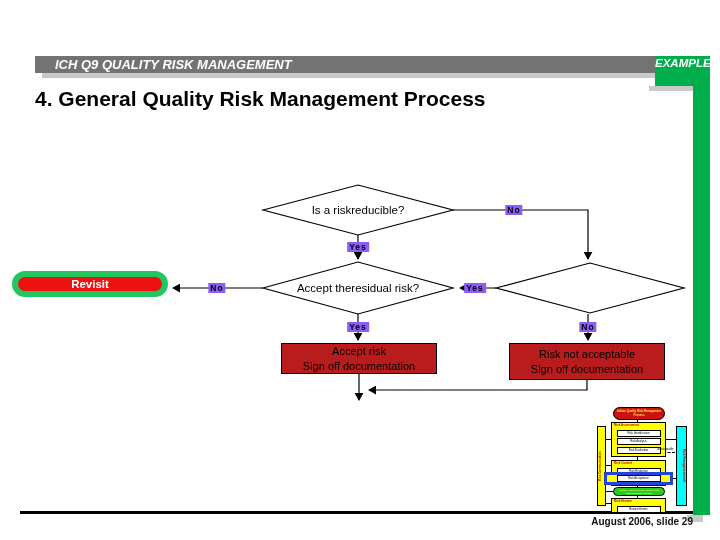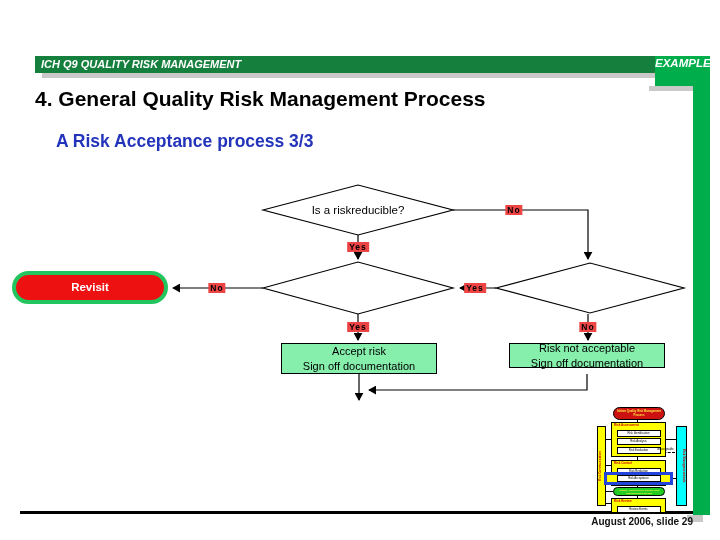--- a/index.html
+++ b/index.html
@@ -2,35 +2,35 @@
 <html><head>
 <meta charset="utf-8">
 <style>
   * { margin:0; padding:0; box-sizing:border-box; }
   html,body { width:720px; height:540px; background:#fff; font-family:"Liberation Sans", sans-serif; }
   .slide { position:relative; width:720px; height:540px; background:#fff; overflow:hidden; }
 
   
   .content-title { position:absolute; left:32px; top:14px; font-size:24px; font-weight:bold; font-style:italic; color:#2334bb; }
   .bar-shadow { position:absolute; left:42px; top:73px; width:613px; height:5px; background:#c9c9c9; }
-  .gray-bar { position:absolute; left:35px; top:56px; width:620px; height:17px; background:#15803d; color:#fff; font-size:11px; font-weight:bold; font-style:italic; line-height:17px; padding-left:6px; white-space:nowrap; overflow:hidden; }
+  .gray-bar { position:absolute; left:35px; top:56px; width:620px; height:17px; background:#737373; color:#fff; font-size:13px; font-weight:bold; font-style:italic; line-height:17px; padding-left:20px; white-space:nowrap; overflow:hidden; }
   .example-badge { position:absolute; left:655px; top:56px; width:55px; height:30px; background:#00ad4b; color:#fff; font-size:11.5px; font-weight:bold; font-style:italic; text-align:center; padding-top:1px; z-index:2; }
   .example-shadow { position:absolute; left:649px; top:86px; width:44px; height:5px; background:#c9c9c9; }
   .green-bar { position:absolute; left:693px; top:56px; width:17px; height:459px; background:#00ad4b; }
   .green-bar-shadow { position:absolute; left:687px; top:515px; width:16px; height:7px; background:#c9c9c9; }
   .heading { position:absolute; left:35px; top:87px; font-size:21px; font-weight:bold; color:#000; }
   .subheading { position:absolute; left:56px; top:131px; font-size:17.5px; font-weight:bold; color:#2334bb; }
 
   
   .flow-svg { position:absolute; left:0; top:0; z-index:2; }
   .node-text { position:absolute; display:flex; flex-direction:row; justify-content:center; align-items:center; text-align:center; font-size:11.5px; line-height:1.3; color:#000; z-index:3; }
-  .yn { position:absolute; transform:translate(-50%,-50%); background:#ef4444; font-size:8.5px; font-weight:bold; letter-spacing:1px; padding:0 2px; color:#000; z-index:4; }
-  .rect-box { position:absolute; background:#86efac; border:1px solid #000; display:flex; flex-direction:column; justify-content:center; align-items:center; text-align:center; font-size:11px; line-height:1.35; z-index:3; }
+  .yn { position:absolute; transform:translate(-50%,-50%); background:#8b5cf6; font-size:8.5px; font-weight:bold; letter-spacing:1px; padding:0 2px; color:#000; z-index:4; }
+  .rect-box { position:absolute; background:#b91c1c; border:1px solid #000; display:flex; flex-direction:column; justify-content:center; align-items:center; text-align:center; font-size:11px; line-height:1.35; z-index:3; }
   .pill { position:absolute; border-radius:17px; display:flex; flex-direction:column; justify-content:center; align-items:center; text-align:center; font-weight:bold; color:#fff; z-index:3; }
-  .pill-red { left:12px; top:271px; width:156px; height:33px; background:#ee1111; border:4px solid #22c55e; font-size:11.5px; line-height:1.25; }
+  .pill-red { left:12px; top:271px; width:156px; height:26px; background:#ee1111; border:6px solid #22c55e; font-size:11.5px; line-height:1.25; }
   .pill-green { left:255px; top:404px; width:198px; height:33px; background:#00e300; border:2px solid #111; font-size:12.5px; word-spacing:2px; }
 
   
   .footer-line { position:absolute; left:20px; top:511px; width:673px; height:3px; background:#000; z-index:1; }
   .footer-left { position:absolute; left:38px; top:517px; font-size:9px; font-weight:bold; color:#111; }
   .footer-right { position:absolute; right:27px; top:516px; font-size:10px; font-weight:bold; color:#111; }
 
   
   .mini { position:absolute; left:597px; top:402px; width:98px; height:112px; z-index:5; font-family:"Liberation Sans", sans-serif; }
   .mini .vline { position:absolute; left:40px; top:14px; width:1px; height:92px; background:#000; }
@@ -56,21 +56,20 @@
 
   <div class="bar-shadow"></div>
   <div class="gray-bar">
     <span>ICH Q9 QUALITY RISK MANAGEMENT</span>
   </div>
   <div class="example-shadow"></div>
   <div class="green-bar"></div>
   <div class="green-bar-shadow"></div>
   <div class="example-badge">EXAMPLE</div>
   <h2 class="heading">4. General Quality Risk Management Process</h2>
-  <h3 class="subheading">A Risk Acceptance process 3/3</h3>
 
   <svg class="flow-svg" width="720" height="540" viewBox="0 0 720 540">
     <defs>
       <marker id="arrow" viewBox="0 0 10 10" refX="8" refY="5" markerWidth="9" markerHeight="9" orient="auto" markerUnits="userSpaceOnUse">
         <path d="M0 0 L9 5 L0 10 z" fill="#000"></path>
       </marker>
     </defs>
     <g stroke="#000" stroke-width="1.2" fill="none">
       <polyline points="453,210 588,210 588,259" marker-end="url(#arrow)"></polyline>
       <line x1="358" y1="235" x2="358" y2="259" marker-end="url(#arrow)"></line>
@@ -83,36 +82,40 @@
       <polygon points="263,210 358,185 453,210 358,235" fill="#fff"></polygon>
       <polygon points="263,288 358,262 453,288 358,314" fill="#fff"></polygon>
       <polygon points="496,288 590,263 684,288 590,313" fill="#fff"></polygon>
     </g>
   </svg>
 
   <div class="node-text" style="left:283px; top:190px; width:150px; height:40px;">
     <span>Is a risk</span>
     <span>reducible?</span>
   </div>
+  <div class="node-text" style="left:283px; top:268px; width:150px; height:40px;">
+    <span>Accept the</span>
+    <span>residual risk?</span>
+  </div>
 
   <span class="yn" style="left:514px; top:210px;">No</span>
   <span class="yn" style="left:358px; top:247px;">Yes</span>
   <span class="yn" style="left:217px; top:288px;">No</span>
   <span class="yn" style="left:475px; top:288px;">Yes</span>
   <span class="yn" style="left:358px; top:327px;">Yes</span>
   <span class="yn" style="left:588px; top:327px;">No</span>
 
   <div class="pill pill-red">
     <span>Revisit</span>
   </div>
   <div class="rect-box" style="left:281px; top:343px; width:156px; height:31px;">
     <span>Accept risk</span>
     <span>Sign off documentation</span>
   </div>
-  <div class="rect-box" style="left:509px; top:343px; width:156px; height:25px;">
+  <div class="rect-box" style="left:509px; top:343px; width:156px; height:37px;">
     <span>Risk not acceptable</span>
     <span>Sign off documentation</span>
   </div>
 
   <div class="mini">
     <div class="vline"></div>
     <div class="stub" style="left:9px; top:37px; width:5px;"></div>
     <div class="stub" style="left:9px; top:63px; width:5px;"></div>
     <div class="stub" style="left:9px; top:89px; width:7px;"></div>
     <div class="stub" style="left:9px; top:101px; width:5px;"></div>

